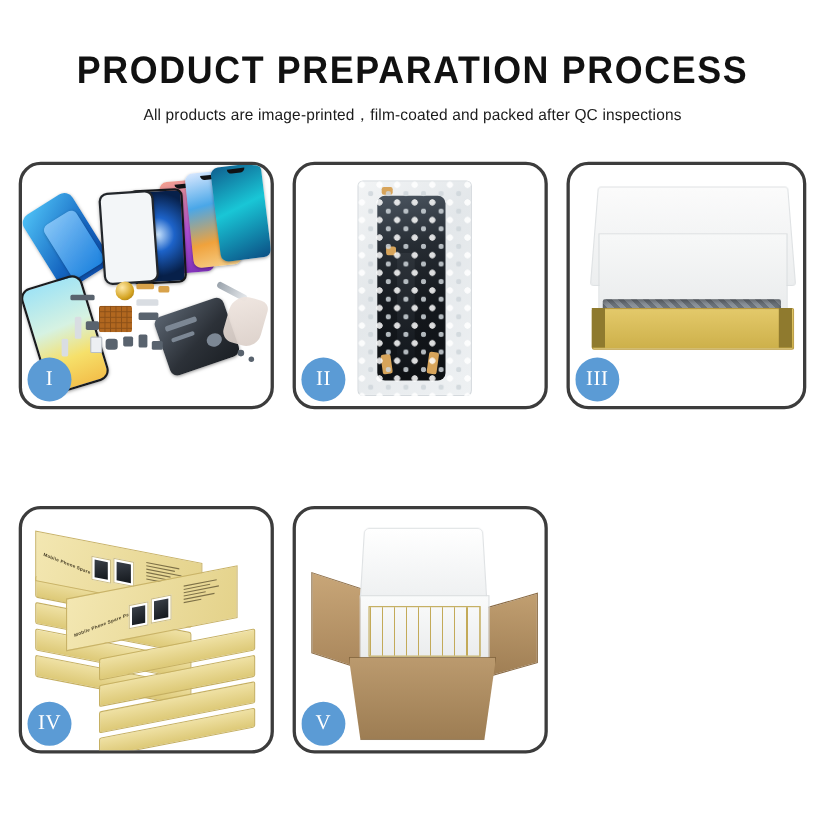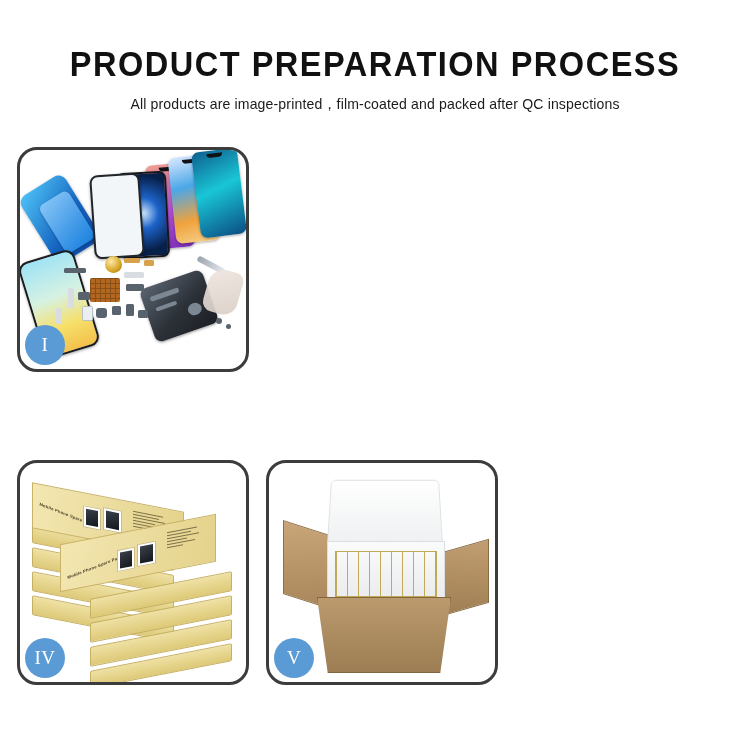--- a/index.html
+++ b/index.html
@@ -217,21 +217,47 @@
         <span class="pt" style="left:92px;top:156px;width:9px;height:9px;"></span>
         <span class="pt" style="left:106px;top:154px;width:8px;height:12px;"></span>
         <span class="pt" style="left:118px;top:160px;width:10px;height:8px;"></span>
         <span class="pt l" style="left:36px;top:158px;width:6px;height:16px;"></span>
         <span class="pt" style="left:196px;top:168px;width:6px;height:6px;border-radius:50%;"></span>
         <span class="pt" style="left:206px;top:174px;width:5px;height:5px;border-radius:50%;"></span>
       </div>
       <div class="badge">I</div>
     </div>
 
-
+    <div class="panel p-c1">
+      <div class="scene">
+        <div class="bagwrap">
+          <div class="bag"></div>
+          <div class="scr"></div>
+          <div class="flex"></div>
+          <span class="tape" style="left:22px;top:6px;width:10px;height:7px;"></span>
+          <span class="tape" style="left:26px;top:60px;width:9px;height:8px;"></span>
+          <span class="tape" style="left:22px;top:158px;width:9px;height:18px;transform:rotate(-8deg);"></span>
+          <span class="tape" style="left:64px;top:156px;width:9px;height:20px;transform:rotate(8deg);"></span>
+          <div class="bubbles"></div>
+        </div>
+      </div>
+      <div class="badge">II</div>
+    </div>
+
+    <div class="panel p-c2">
+      <div class="scene">
+        <div class="b3lid"></div>
+        <div class="b3back"></div>
+        <div class="b3inner"></div>
+        <div class="b3tray"></div>
+        <div class="b3side"></div>
+        <div class="b3side r"></div>
+      </div>
+      <div class="badge">III</div>
+    </div>
   </div>
 
   <div class="row">
 
     <div class="panel p-c0">
       <div class="scene">
         <div class="stack">
 
           <div class="sbox" style="left:4px;top:56px;width:140px;height:18px;transform:skewY(11deg);"></div>
           <div class="sbox" style="left:4px;top:80px;width:140px;height:18px;transform:skewY(11deg);"></div>

